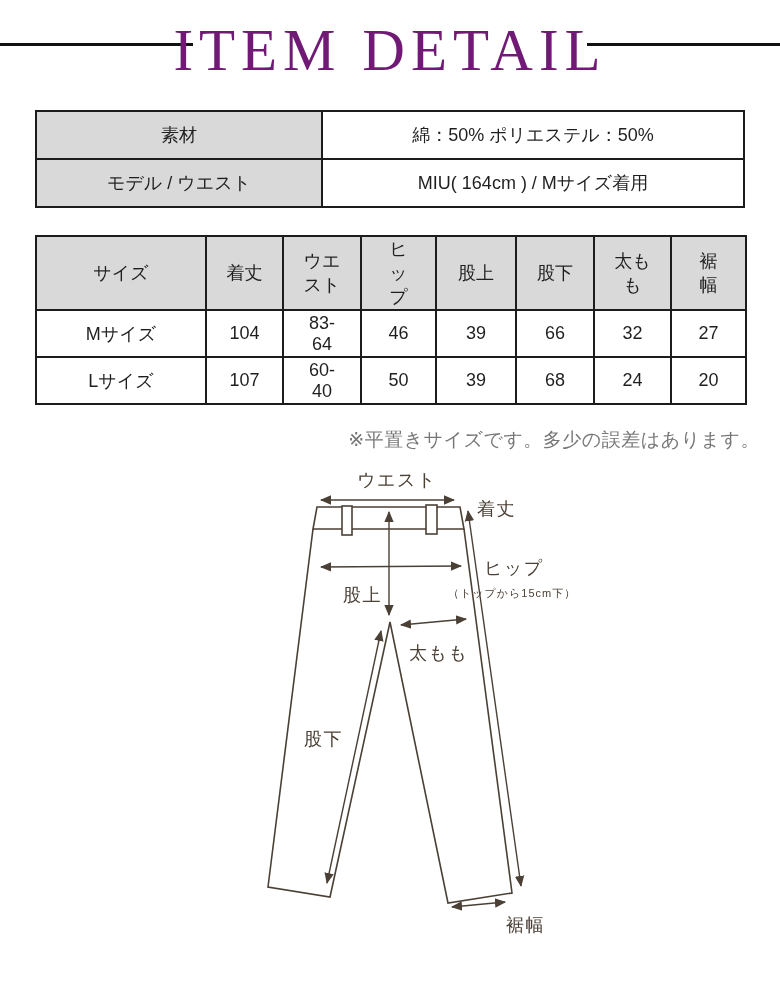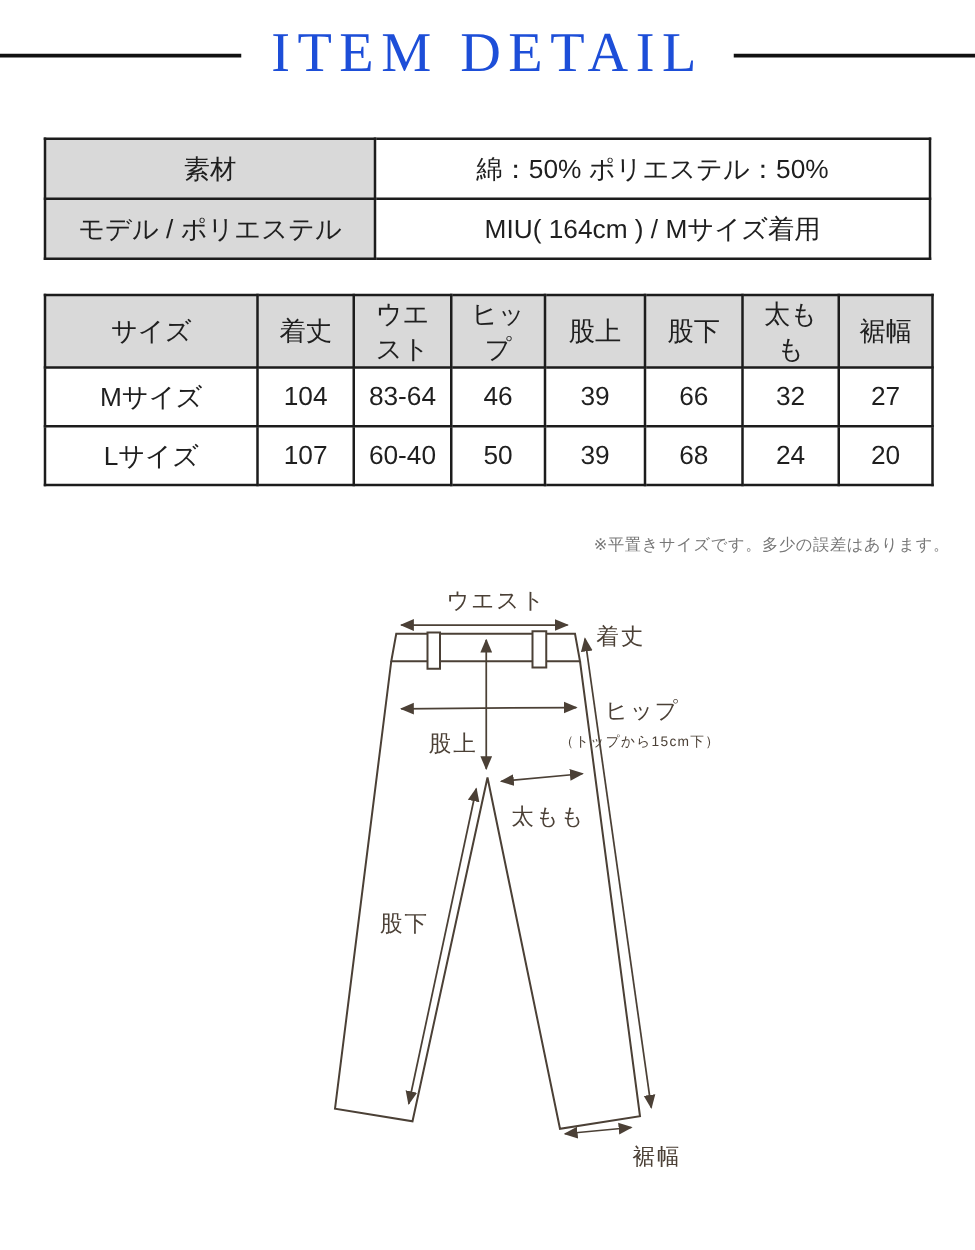--- a/index.html
+++ b/index.html
@@ -5,43 +5,43 @@
   html,body{margin:0;padding:0;background:#ffffff;}
   .page{
     position:relative;width:780px;height:1000px;background:#ffffff;
     font-family:"Liberation Sans","DejaVu Sans",sans-serif;color:#1f1f1f;
     overflow:hidden;
   }
   
   .title{
     position:absolute;top:16px;left:0;width:780px;text-align:center;
     font-family:"Liberation Serif","DejaVu Serif",serif;
-    font-size:45px;letter-spacing:6px;color:#1d4ed8;font-weight:400;
+    font-size:59px;letter-spacing:6px;color:#701a75;font-weight:400;
     white-space:nowrap;
   }
   .title-line{position:absolute;top:43px;height:3px;background:#111111;}
   .title-line.left{left:0;width:193px;}
   .title-line.right{left:587px;width:193px;}
   
   table{border-collapse:collapse;table-layout:fixed;}
   .tbl{position:absolute;left:35px;width:710px;}
   .tbl td,.tbl th{
     border:2px solid #1c1c1c;text-align:center;vertical-align:middle;
-    font-size:21px;font-weight:400;padding:0 8px;color:#1f1f1f;
+    font-size:18px;font-weight:400;padding:0 19px;color:#1f1f1f;
   }
   .info-table{top:110px;}
   .info-table td{height:46px;}
   .info-table .lbl{background:#d9d9d9;width:246px;}
   .size-table{top:235px;}
   .size-table th{background:#d9d9d9;height:46px;}
   .size-table td{height:45px;}
   
   .note{
     position:absolute;top:427px;right:20px;
-    font-size:13px;color:#777777;letter-spacing:0.5px;
+    font-size:19px;color:#777777;letter-spacing:0.5px;
   }
   
   .diagram{position:absolute;left:0;top:460px;width:780px;height:510px;}
   .outline{fill:none;stroke:#4b4036;stroke-width:1.6;stroke-linejoin:miter;}
   .loop{fill:#ffffff;stroke:#4b4036;stroke-width:1.6;}
   .measure{stroke:#4b4036;stroke-width:1.4;fill:none;}
   .dlabel{
     fill:#4b4036;font-family:"Liberation Sans","DejaVu Sans",sans-serif;
     font-size:18px;letter-spacing:1.5px;
   }
@@ -56,21 +56,21 @@
   <div class="title-line right"></div>
   <div class="title">ITEM DETAIL</div>
 
   <table class="tbl info-table">
     <tbody>
         <tr>
       <td class="lbl">素材</td>
       <td>綿：50% ポリエステル：50%</td>
     </tr>
     <tr>
-      <td class="lbl">モデル / ポリエステル</td>
+      <td class="lbl">モデル / ウエスト</td>
       <td>MIU( 164cm ) / Mサイズ着用</td>
     </tr>
   </tbody>
     </table>
 
   <table class="tbl size-table">
     <colgroup>
       <col style="width:170px">
         <col style="width:77px">
         <col style="width:78px">

